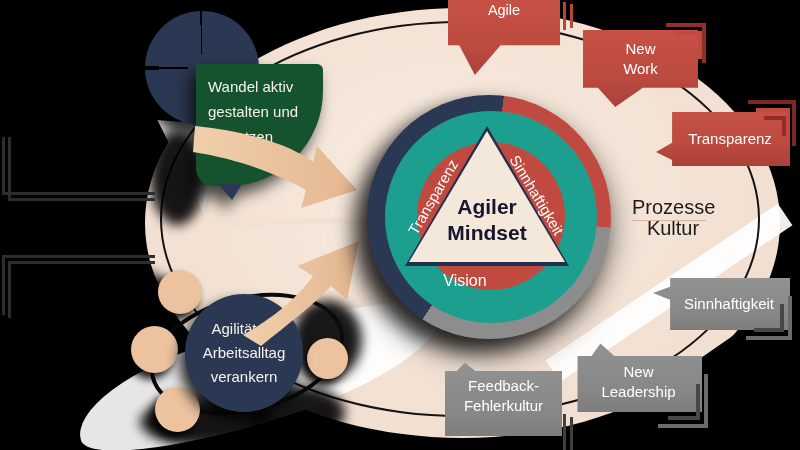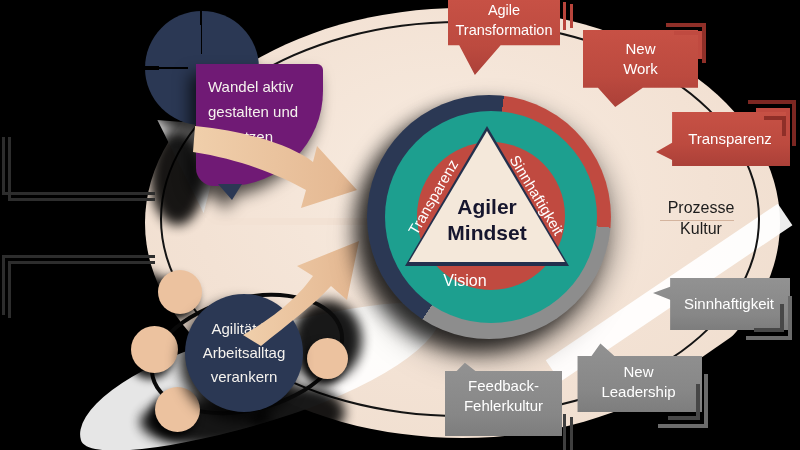--- a/index.html
+++ b/index.html
@@ -36,21 +36,21 @@
     text-align:center;color:#16162e;font-size:21px;font-weight:600;line-height:26px;}
   .edge-label{z-index:23;color:#fff;font-size:15px;font-weight:400;white-space:nowrap;}
   .edge-left{left:433px;top:197px;transform:translate(-50%,-50%) rotate(-60deg);}
   .edge-right{left:537px;top:195px;transform:translate(-50%,-50%) rotate(59deg);}
   .edge-bottom{left:465px;top:281px;transform:translate(-50%,-50%);font-size:16px;}
 
   
   .q-circle{left:145px;top:11px;width:114px;height:114px;border-radius:50%;z-index:10;
     background:conic-gradient(#2b3854 0 88deg,rgba(0,0,0,0) 88deg 92deg,#2b3854 92deg 178deg,rgba(0,0,0,0) 178deg 182deg,#2b3854 182deg 268deg,rgba(0,0,0,0) 268deg 272deg,#2b3854 272deg 358deg,rgba(0,0,0,0) 358deg 360deg);
     filter:drop-shadow(-7px 9px 7px rgba(0,0,0,.85));}
-  .wandel-box{left:196px;top:64px;width:127px;height:122px;background:#701a75;z-index:11;
+  .wandel-box{left:196px;top:64px;width:127px;height:122px;background:#14532d;z-index:11;
     border-radius:0 6px 95px 18px;color:#f5f2ee;font-size:15px;line-height:25px;
     padding:10px 8px 0 12px;filter:drop-shadow(-6px 10px 8px rgba(0,0,0,.7));}
   .wandel-box i{position:absolute;left:22px;bottom:-14px;width:0;height:0;border:0;
     border-left:14px solid transparent;border-right:10px solid transparent;border-top:16px solid #2b3854;}
   .group-orbit{left:148px;top:296px;width:198px;height:116px;border:4px solid #0b0b0b;
     border-radius:50%;transform:rotate(-14deg);z-index:8;}
   .satellite{border-radius:50%;background:#ecc29f;z-index:9;
     filter:drop-shadow(-4px 6px 4px rgba(0,0,0,.9));}
   .agil-circle{left:185px;top:294px;width:118px;height:118px;border-radius:50%;background:#2b3854;
     z-index:10;color:#f5f2ee;font-size:15px;line-height:24px;text-align:center;
@@ -71,22 +71,22 @@
   .b-in{left:656px;top:112px;width:134px;height:54px;line-height:54px;padding-left:14px;
     clip-path:polygon(12% 0,100% 0,100% 100%,12% 100%,12% 89%,0 74%,12% 57%);}
   .b-si{left:653px;top:278px;width:137px;height:52px;line-height:52px;padding-left:15px;
     clip-path:polygon(12.5% 0,100% 0,100% 100%,12.5% 100%,12.5% 42%,0 29%,12.5% 17%);}
   .b-nl{left:575px;top:342px;width:127px;height:70px;padding-top:20px;
     clip-path:polygon(2% 100%,2% 20%,13% 20%,20% 2%,31% 20%,100% 20%,100% 100%);}
   .b-fb{left:445px;top:362px;width:117px;height:74px;padding-top:14px;
     clip-path:polygon(0 100%,0 12%,10% 12%,17% 1%,26% 12%,100% 12%,100% 100%);}
 
   
-  .ctx-labels{left:660px;top:197px;width:82px;z-index:30;text-align:center;color:#1c1c1c;
-    font-size:16px;line-height:21px;}
+  .ctx-labels{left:632px;top:197px;width:82px;z-index:30;text-align:center;color:#1c1c1c;
+    font-size:20px;line-height:21px;}
   .ctx-labels .rule{position:static;display:block;width:74px;height:1px;background:#d4b49e;margin:2px auto;}
   .vline{width:3px;z-index:31;}
   .corner{z-index:31;border:0 solid;}
   .c-tr{border-top-width:4px;border-right-width:4px;}
   .c-br{border-bottom-width:4px;border-right-width:4px;}
   .l-bracket{z-index:6;border:0 solid #2d2d2d;}
 </style>
 </head>
 <body>
 
@@ -152,21 +152,20 @@
   <div class="core-title">
     <span style="position:static">Agiler</span><br>
     <span style="position:static">Mindset</span>
   </div>
   <div class="edge-label edge-left">Transparenz</div>
   <div class="edge-label edge-right">Sinnhaftigkeit</div>
   <div class="edge-label edge-bottom">Vision</div>
 
   <div class="banner red b-at">
     <span style="position:static">Agile</span><br>
-    <span style="position:static">Transformation</span>
   </div>
   <div class="banner red b-nw">
     <span style="position:static">New</span><br>
     <span style="position:static">Work</span>
   </div>
   <div class="banner red b-in">
     <span style="position:static">Transparenz</span>
   </div>
   <div class="banner gray b-si">
     <span style="position:static">Sinnhaftigkeit</span>

